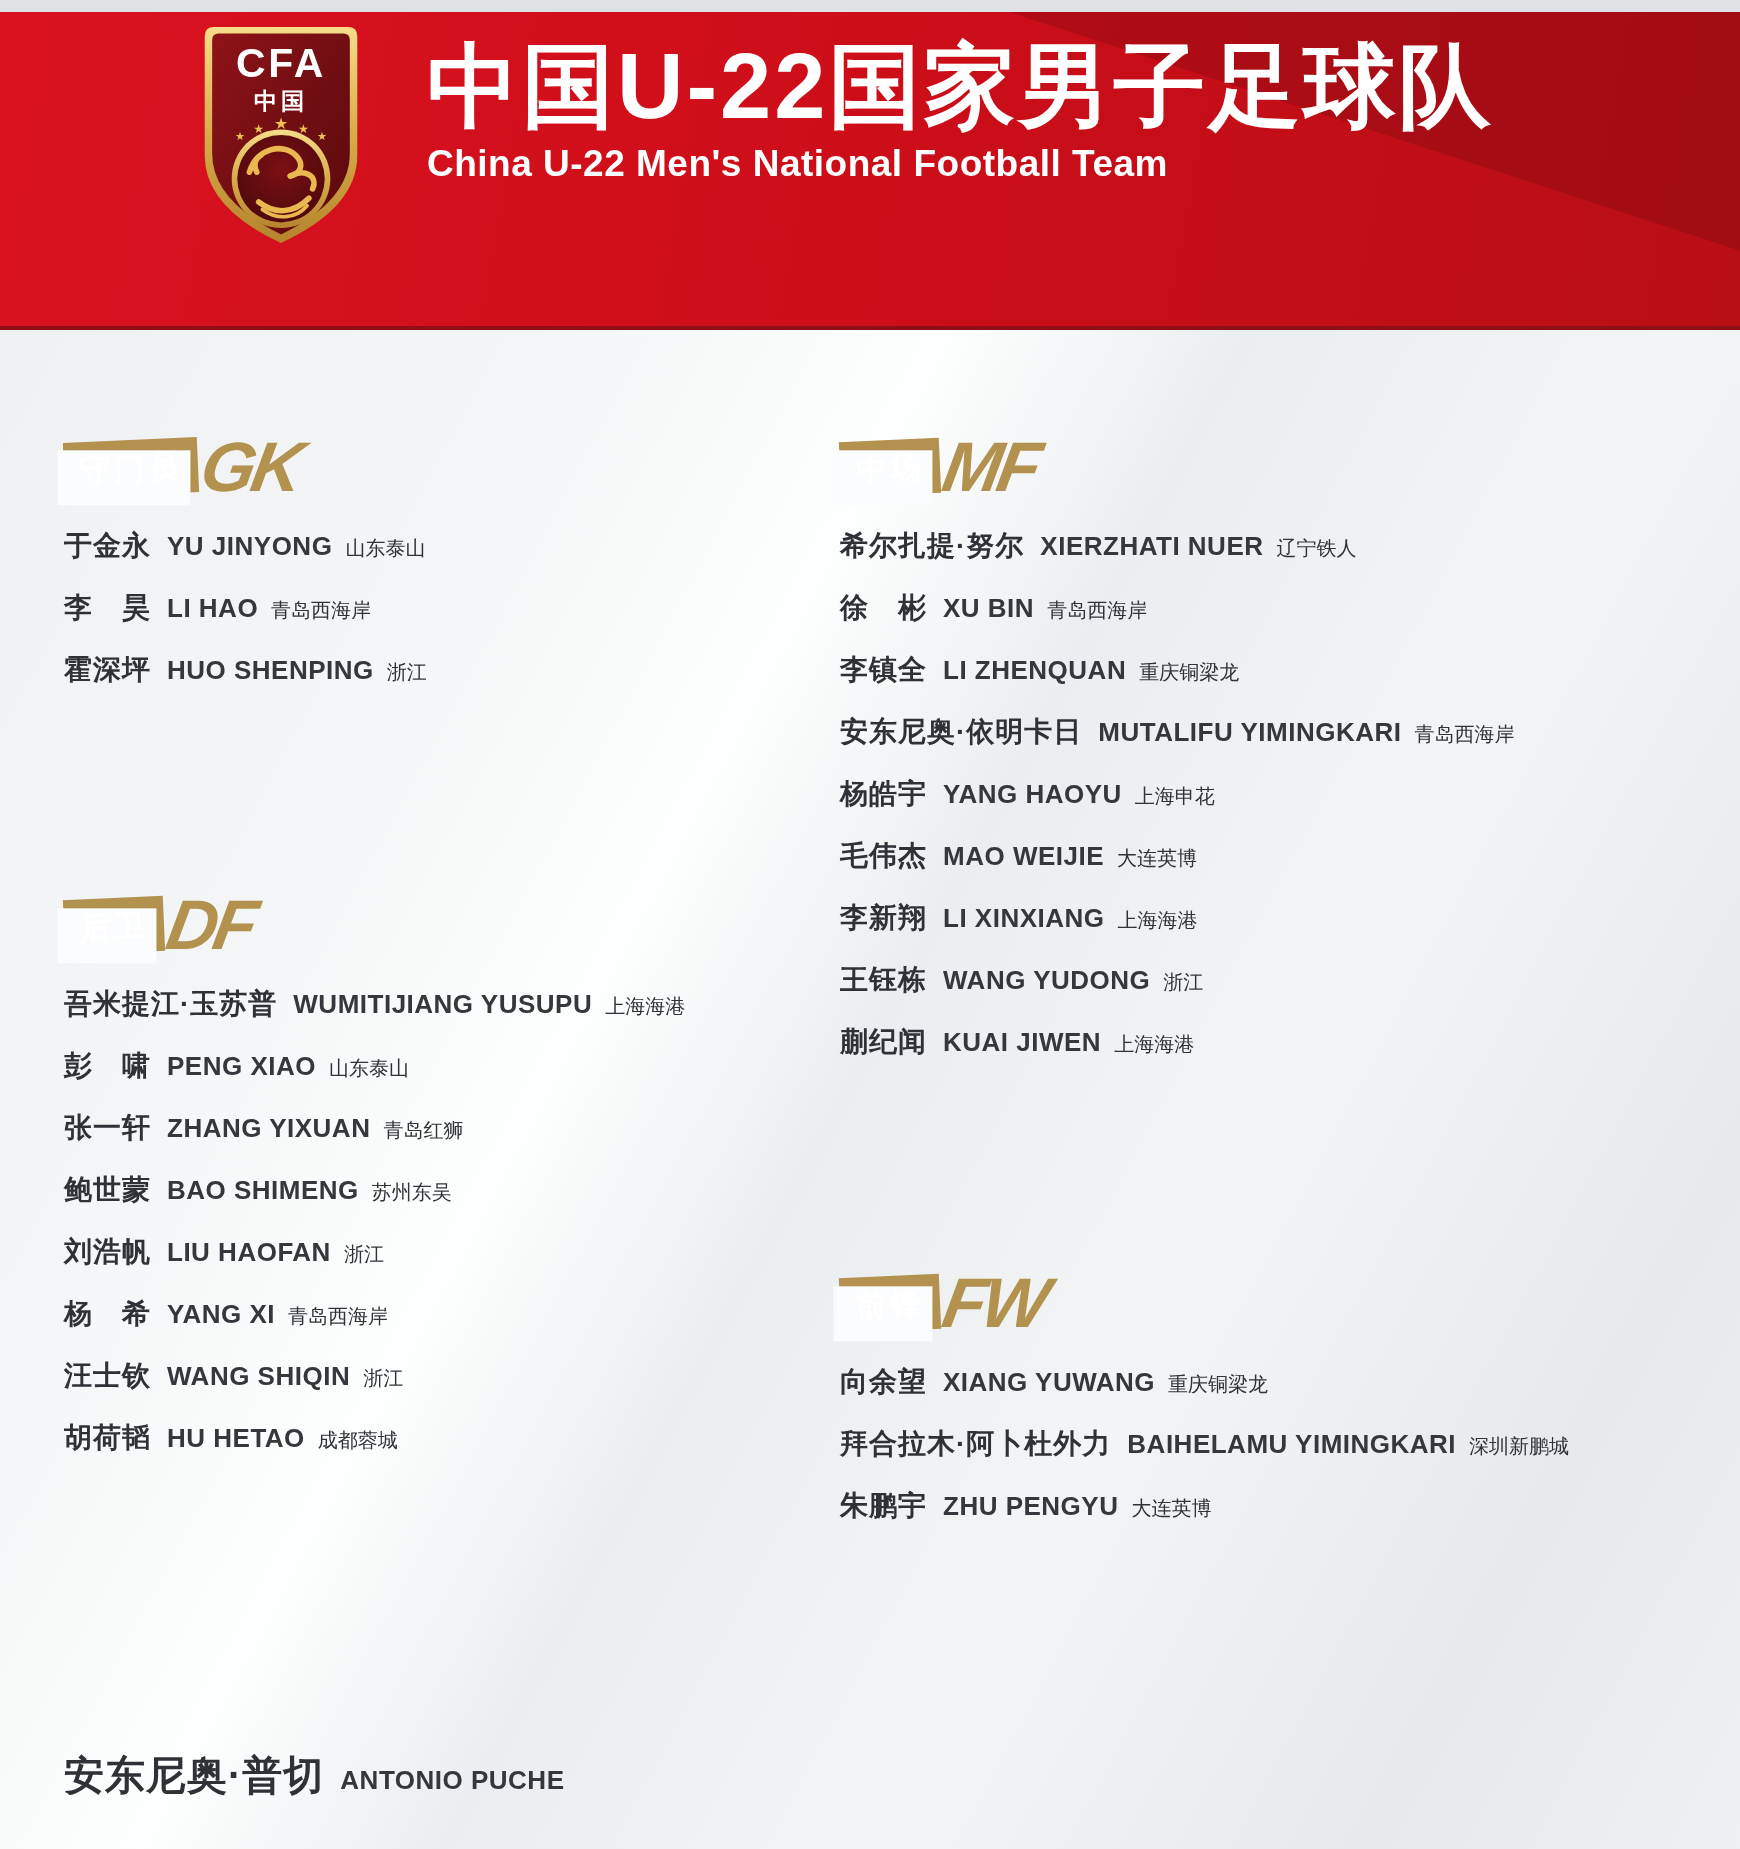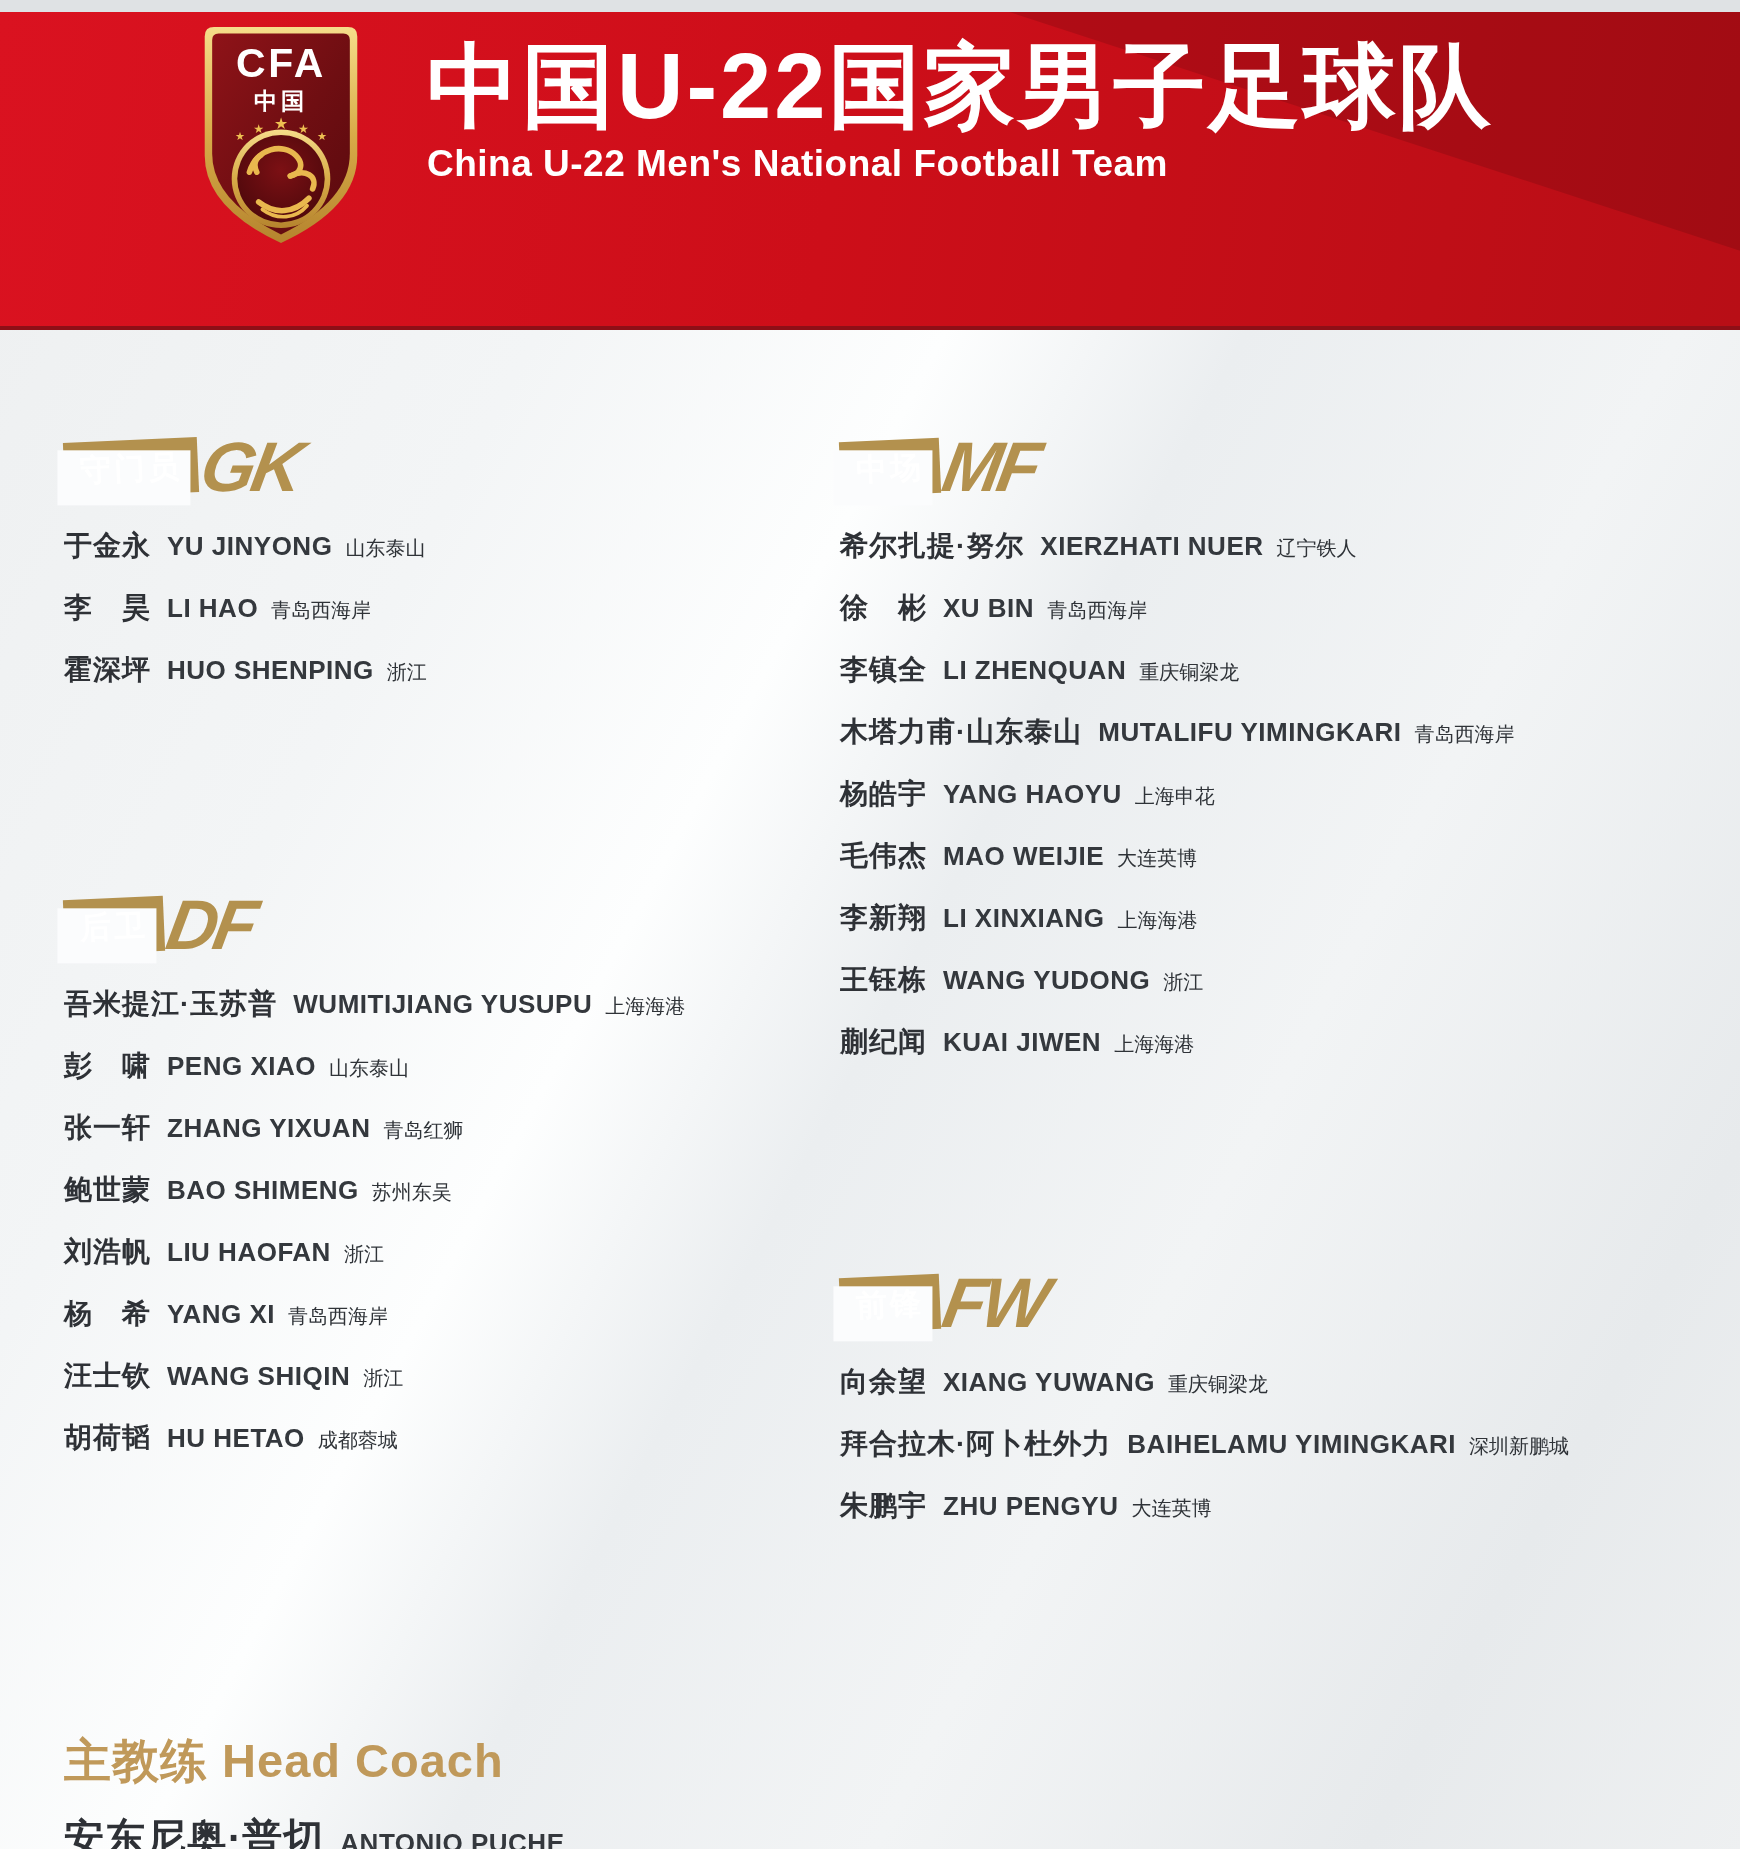--- a/index.html
+++ b/index.html
@@ -137,21 +137,21 @@
           <span class="p-cn">徐　彬</span>
           <span class="p-en">XU BIN</span>
           <span class="p-club">青岛西海岸</span>
         </div>
         <div class="player-row">
           <span class="p-cn">李镇全</span>
           <span class="p-en">LI ZHENQUAN</span>
           <span class="p-club">重庆铜梁龙</span>
         </div>
         <div class="player-row">
-          <span class="p-cn">木塔力甫·山东泰山</span>
+          <span class="p-cn">安东尼奥·依明卡日</span>
           <span class="p-en">MUTALIFU YIMINGKARI</span>
           <span class="p-club">青岛西海岸</span>
         </div>
         <div class="player-row">
           <span class="p-cn">杨皓宇</span>
           <span class="p-en">YANG HAOYU</span>
           <span class="p-club">上海申花</span>
         </div>
         <div class="player-row">
           <span class="p-cn">毛伟杰</span>
@@ -243,23 +243,19 @@
         </div>
         <div class="player-row">
           <span class="p-cn">朱鹏宇</span>
           <span class="p-en">ZHU PENGYU</span>
           <span class="p-club">大连英博</span>
         </div>
       </div>
   </section>
 
   <div class="coach">
-    <div class="coach-heading">
-      <span>主教练</span>
-      <span>Head Coach</span>
-    </div>
     <div class="coach-row">
       <span class="p-cn">安东尼奥·普切</span>
       <span class="p-en">ANTONIO PUCHE</span>
     </div>
   </div>
 
 </div>
 
 </body></html>

